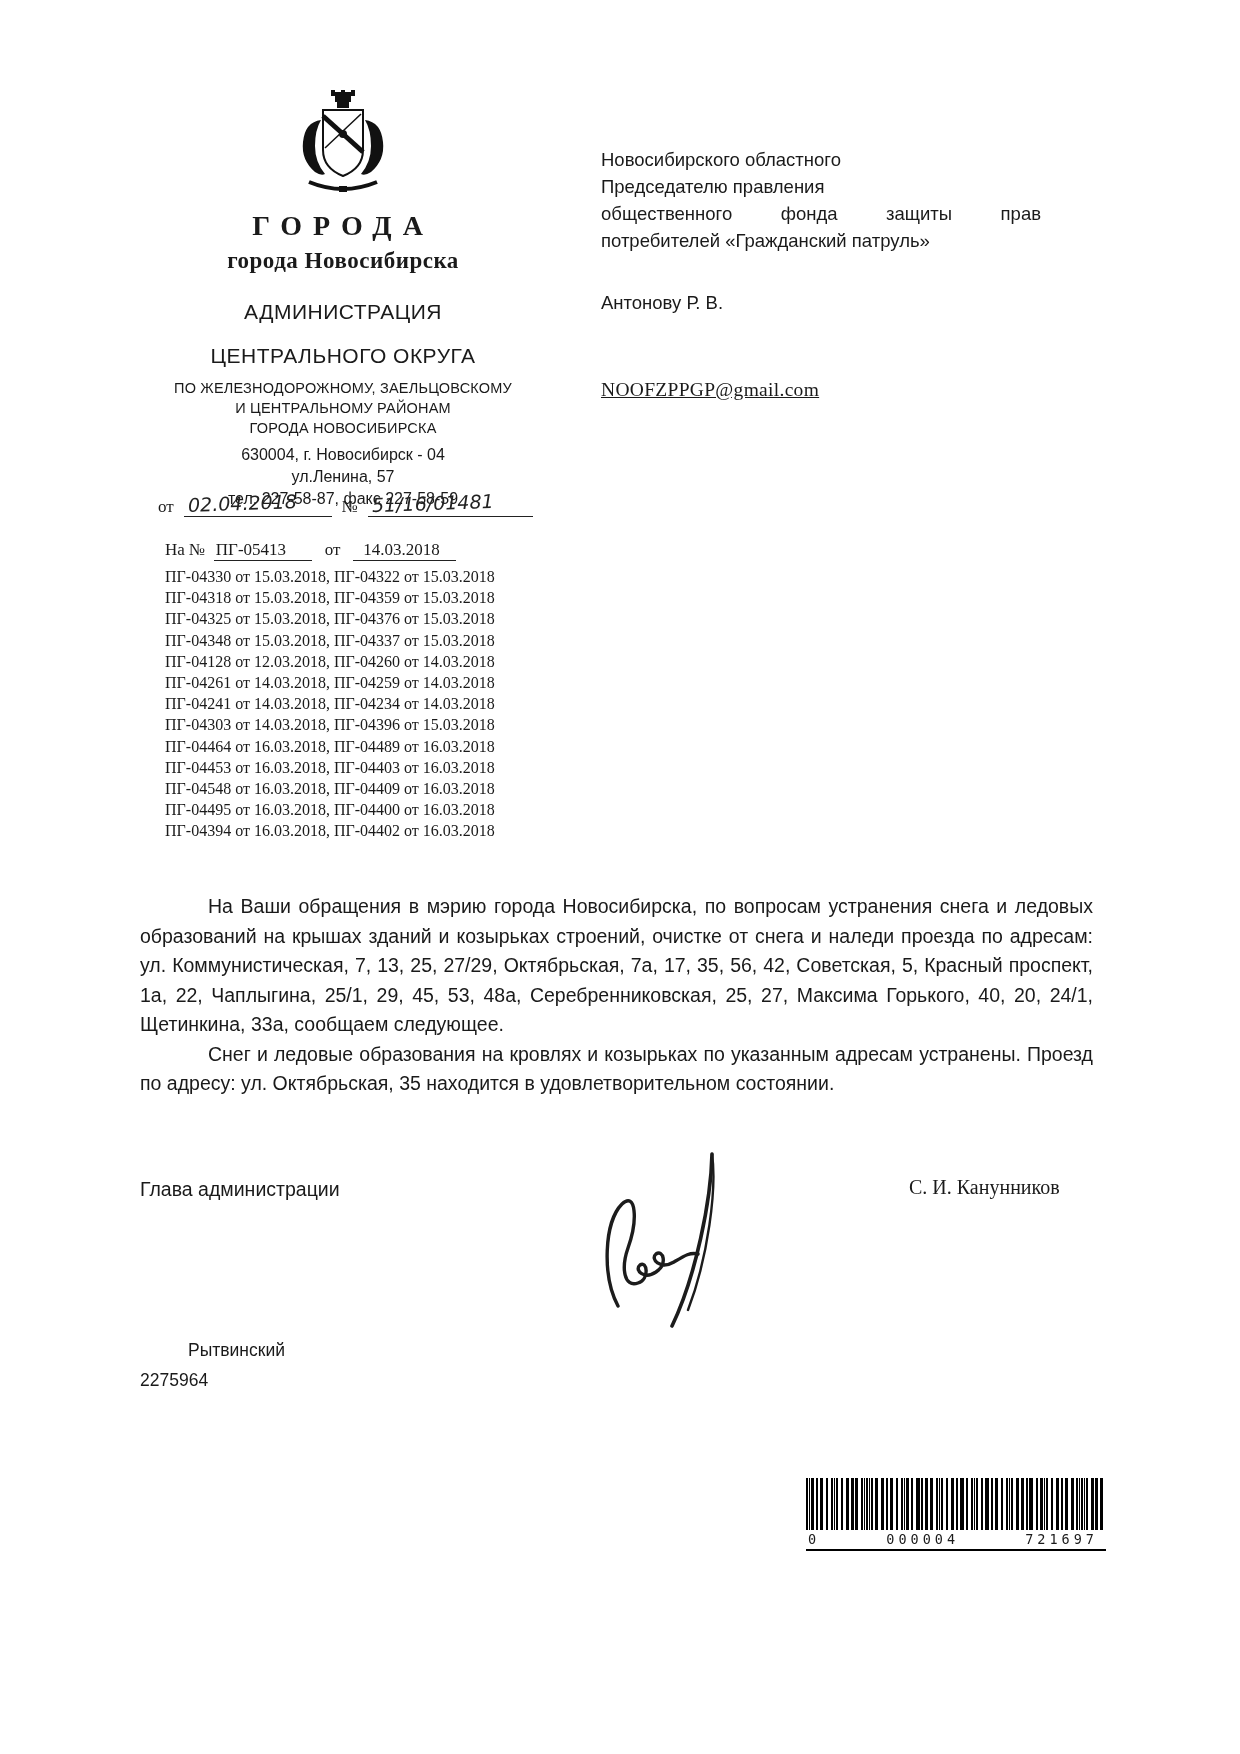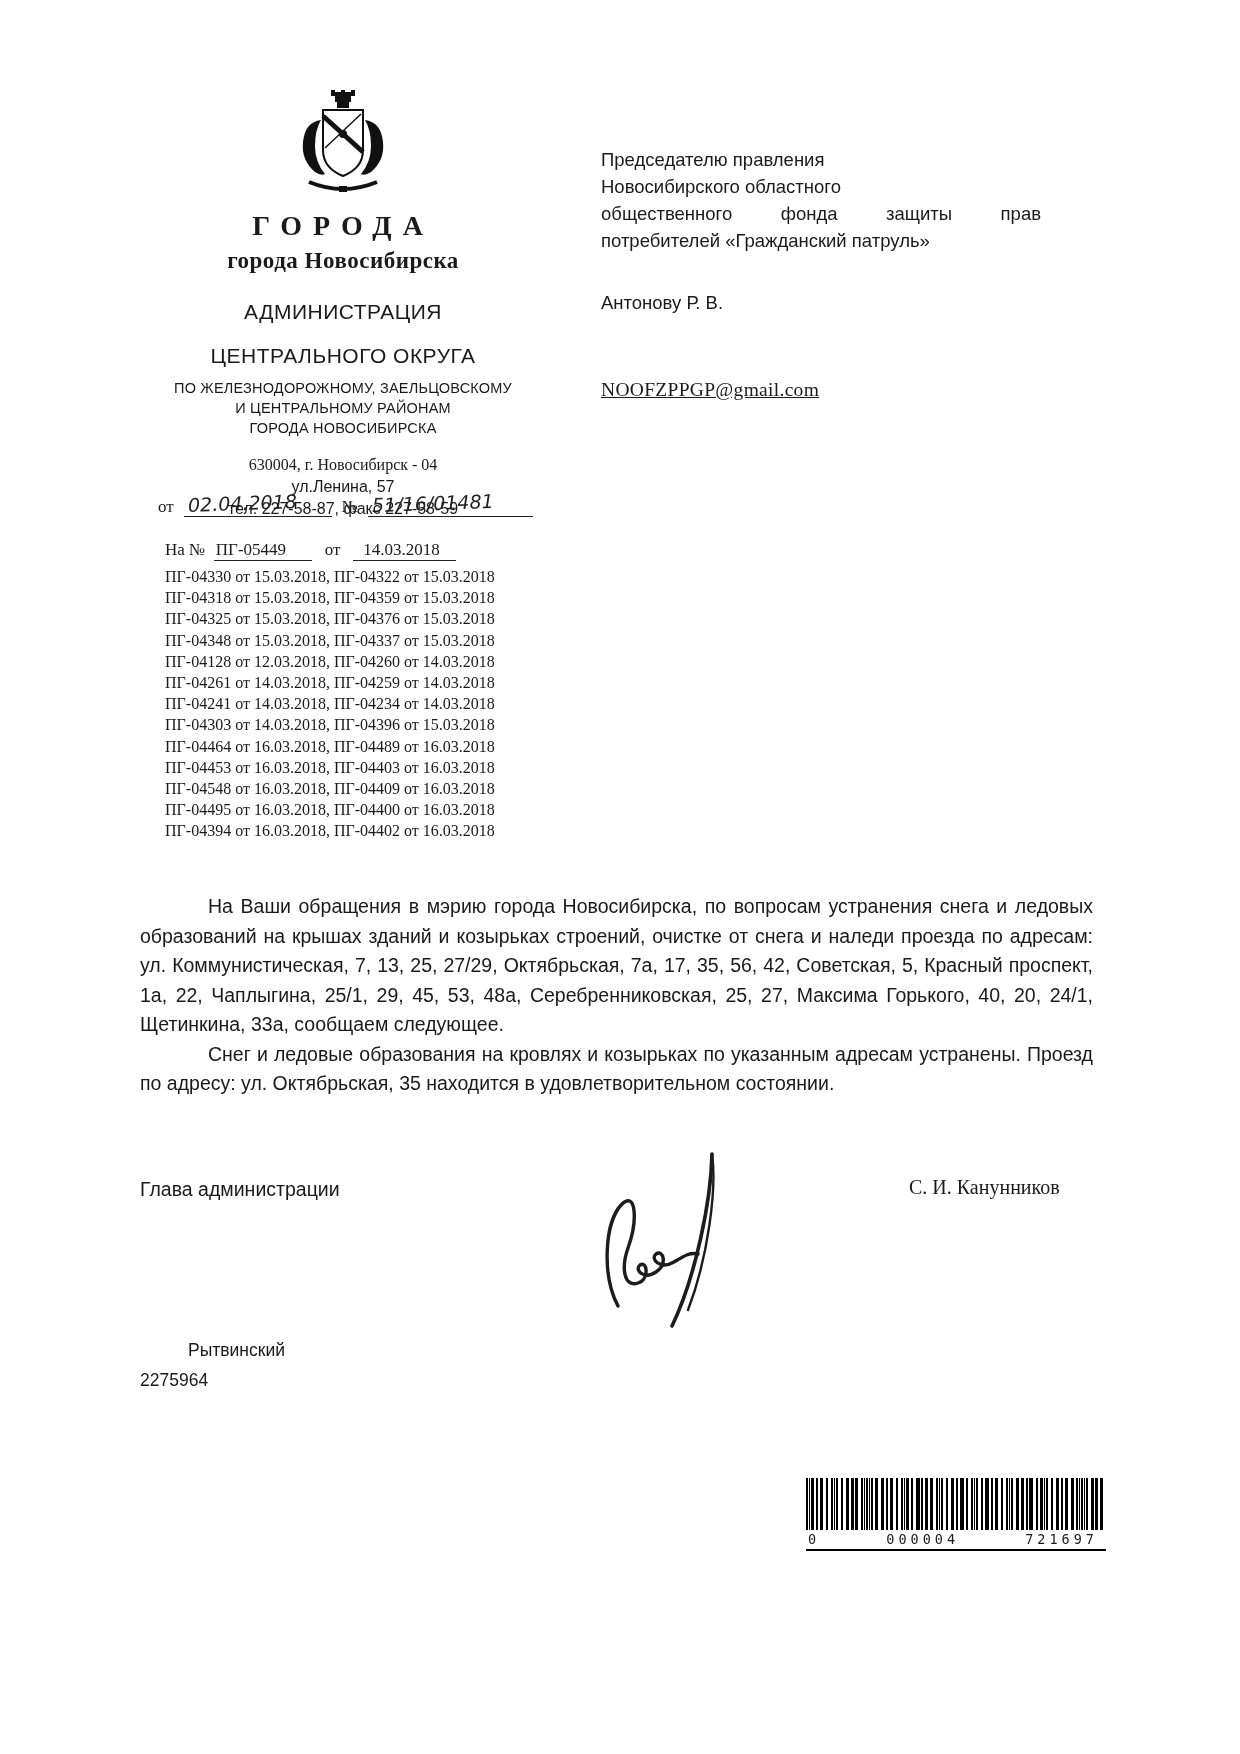--- a/index.html
+++ b/index.html
@@ -22,21 +22,21 @@
   }
   .lh-subtitle {
     font-family: "Liberation Serif", serif;
     font-weight: bold; font-size: 23px; margin-top: 6px; letter-spacing: 0.5px;
   }
   .lh-dept { font-size: 21px; margin-top: 20px; letter-spacing: 0.5px; }
   .lh-dept.first { margin-top: 26px; }
   .lh-small { font-size: 14.5px; margin-top: 4px; letter-spacing: 0.2px; }
   .lh-small.first { margin-top: 12px; }
   .lh-addr { font-size: 16px; margin-top: 4px; }
-  .lh-addr.first { margin-top: 20px; font-family: Liberation Serif, serif; }
+  .lh-addr.first { margin-top: 10px; }
 
   
   .ref-row {
     position: absolute; left: 158px; top: 492px;
     font-family: "Liberation Serif", serif; font-size: 17px; white-space: nowrap;
   }
   .write-line {
     display: inline-block; border-bottom: 1.6px solid #222;
     height: 24px; vertical-align: bottom; position: relative; margin: 0 10px;
   }
@@ -140,21 +140,21 @@
     <div class="lh-addr">ул.Ленина, 57</div>
     <div class="lh-addr">тел. 227-58-87, факс 227-58-59</div>
   </div>
 
   <div class="ref-row">
     <span>от</span><span class="write-line date"><span class="handwrite">02.04.2018</span></span><span>№</span><span class="write-line num"><span class="handwrite">51/16/01481</span></span>
   </div>
 
   <div class="reply-row">
     <span>На  №</span>&nbsp;
-    <span class="u-val">ПГ-05449</span>&nbsp;&nbsp;
+    <span class="u-val">ПГ-05413</span>&nbsp;&nbsp;
     <span>от</span>&nbsp;&nbsp;
     <span class="u-val tight">14.03.2018</span>
   </div>
 
   <div class="reply-list">
     <div>ПГ-04330 от 15.03.2018, ПГ-04322 от 15.03.2018</div>
     <div>ПГ-04318 от 15.03.2018, ПГ-04359 от 15.03.2018</div>
     <div>ПГ-04325 от 15.03.2018, ПГ-04376 от 15.03.2018</div>
     <div>ПГ-04348 от 15.03.2018, ПГ-04337 от 15.03.2018</div>
     <div>ПГ-04128 от 12.03.2018, ПГ-04260 от 14.03.2018</div>
@@ -162,22 +162,22 @@
     <div>ПГ-04241 от 14.03.2018, ПГ-04234 от 14.03.2018</div>
     <div>ПГ-04303 от 14.03.2018, ПГ-04396 от 15.03.2018</div>
     <div>ПГ-04464 от 16.03.2018, ПГ-04489 от 16.03.2018</div>
     <div>ПГ-04453 от 16.03.2018, ПГ-04403 от 16.03.2018</div>
     <div>ПГ-04548 от 16.03.2018, ПГ-04409 от 16.03.2018</div>
     <div>ПГ-04495 от 16.03.2018, ПГ-04400 от 16.03.2018</div>
     <div>ПГ-04394 от 16.03.2018, ПГ-04402 от 16.03.2018</div>
   </div>
 
   <div class="recipient">
+    <div class="recipient-line">Новосибирского областного</div>
     <div class="recipient-line">Председателю правления</div>
-    <div class="recipient-line">Новосибирского областного</div>
     <div class="recipient-line stretch">общественного фонда защиты прав</div>
     <div class="recipient-line">потребителей «Гражданский патруль»</div>
   </div>
   <div class="recipient-name">Антонову Р. В.</div>
   <div class="recipient-email">NOOFZPPGP@gmail.com</div>
 
   <div class="body-text">
     <p>На Ваши обращения в мэрию города Новосибирска, по вопросам устранения снега и ледовых образований на крышах зданий и козырьках строений, очистке от снега и наледи проезда по адресам: ул. Коммунистическая, 7, 13, 25, 27/29, Октябрьская, 7а, 17, 35, 56, 42, Советская, 5, Красный проспект, 1а, 22, Чаплыгина, 25/1, 29, 45, 53, 48а, Серебренниковская, 25, 27, Максима Горького, 40, 20, 24/1, Щетинкина, 33а, сообщаем следующее.</p>
     <p>Снег и ледовые образования на кровлях и козырьках по указанным адресам устранены. Проезд по адресу: ул. Октябрьская, 35 находится в удовлетворительном состоянии.</p>
   </div>

